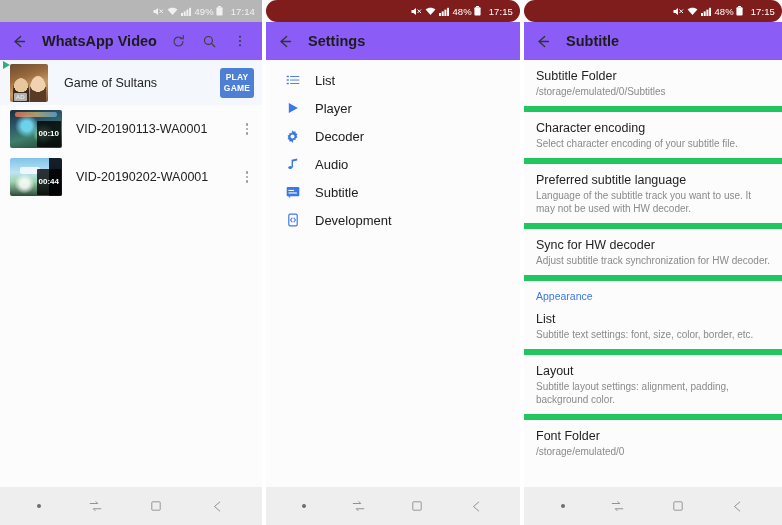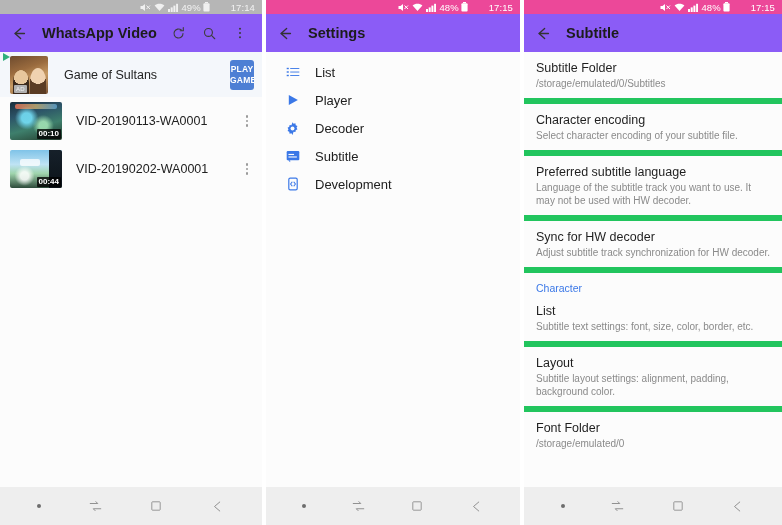--- a/index.html
+++ b/index.html
@@ -22,34 +22,34 @@
     overflow: hidden;
     flex-shrink: 0;
   }
   .panel-1 { width: 262px; }
   .gap { width: 4px; height: 525px; background: #ffffff; flex-shrink: 0; }
   .panel-2 { width: 254px; }
   .panel-3 { width: 258px; }
 
   
   .statusbar {
-    height: 14px;
+    height: 22px;
     display: flex;
     align-items: center;
     justify-content: flex-end;
     padding-right: 7px;
     font-size: 9.5px;
     letter-spacing: .1px;
   }
   .statusbar.grey { background: #b6b6b6; color: #f2f2f2; }
-  .statusbar.black { background: #ec4899; color: #ffffff; }
+  .statusbar.black { background: #7f1d1d; color: #ffffff; border-radius: 11px; }
   .sb-icons { display: flex; align-items: center; gap: 3px; }
   .sb-ic { display: inline-flex; align-items: center; }
   .sb-txt { margin-left: 3px; font-weight: 400; }
-  .sb-time { margin-left: 21px; }
+  .sb-time { margin-left: 8px; }
 
   
   .appbar {
     height: 38px;
     display: flex;
     align-items: center;
     padding: 0 8px;
     background: #8b5cf6;
   }
   .appbar-title {
@@ -119,21 +119,21 @@
     border-radius: 1px;
     letter-spacing: .3px;
   }
   .ad-title {
     font-size: 12.5px;
     color: #232323;
     margin-left: 16px;
     flex: 1;
   }
   .ad-cta {
-    width: 24px;
+    width: 34px;
     height: 30px;
     background: #4d7fd4;
     border-radius: 3px;
     color: #ffffff;
     font-size: 8.5px;
     font-weight: bold;
     line-height: 11px;
     text-align: center;
     padding-top: 4px;
     letter-spacing: .2px;
@@ -179,21 +179,21 @@
     content:""; position:absolute; left:10px; top:9px; width:20px; height:7px;
     background: rgba(255,255,255,.75); border-radius:2px;
   }
   .vdur {
     position: absolute;
     right: 1px; bottom: 1px;
     background: rgba(0,0,0,.78);
     color: #ffffff;
     font-size: 8px;
     line-height: 10px;
-    padding: 0 2px;
+    padding: 8px 2px;
     border-radius: 1px;
     font-weight: bold;
     z-index: 3;
     margin-top: 27px;
   }
   .vname {
     font-size: 12.5px;
     color: #212121;
     margin-left: 14px;
     flex: 1;
@@ -458,20 +458,29 @@
       <div class="menu-item">
         <span class="menu-icon">
           <svg width="15" height="15" viewBox="0 0 20 20">
               <path d="M10 1.5l1.4 2.1 2.5-.5.4 2.5 2.3 1.1-1.2 2.2 1.2 2.2-2.3 1.1-.4 2.5-2.5-.5L10 18.5l-1.4-2.1-2.5.5-.4-2.5L3.4 13.3l1.2-2.2-1.2-2.2 2.3-1.1.4-2.5 2.5.5z" fill="#3b78e7"></path>
               <circle cx="10" cy="10" r="2.6" fill="#fcfcfc"></circle>
             </svg>
         </span>
         <span class="menu-label">Decoder</span>
       </div>
 
+      <div class="menu-item">
+        <span class="menu-icon">
+          <svg width="14" height="14" viewBox="0 0 20 20">
+              <path d="M8 15V4l8-2v3l-6 1.5V15z" fill="#3b78e7"></path>
+              <ellipse cx="6" cy="15" rx="2.8" ry="2.3" fill="#3b78e7"></ellipse>
+            </svg>
+        </span>
+        <span class="menu-label">Audio</span>
+      </div>
 
       <div class="menu-item">
         <span class="menu-icon">
           <svg width="14" height="14" viewBox="0 0 20 20">
               <rect x="1" y="3" width="18" height="13" rx="1.5" fill="#3b78e7"></rect>
               <rect x="3.5" y="7" width="8" height="1.6" fill="#fcfcfc"></rect>
               <rect x="3.5" y="10.6" width="12" height="1.6" fill="#fcfcfc"></rect>
               <path d="M3 16l3 3v-3z" fill="#3b78e7"></path>
             </svg>
         </span>
@@ -574,21 +583,21 @@
         <div class="pref-title">Preferred subtitle language</div>
         <div class="pref-sub">Language of the subtitle track you want to use. It may not be used with HW decoder.</div>
       </div>
 
 
       <div class="pref">
         <div class="pref-title">Sync for HW decoder</div>
         <div class="pref-sub">Adjust subtitle track synchronization for HW decoder.</div>
       </div>
 
-      <div class="section-head">Character</div>
+      <div class="section-head">Appearance</div>
 
       <div class="pref">
         <div class="pref-title">List</div>
         <div class="pref-sub">Subtitle text settings: font, size, color, border, etc.</div>
       </div>
 
       <div class="pref">
         <div class="pref-title">Layout</div>
         <div class="pref-sub">Subtitle layout settings: alignment, padding, background color.</div>
       </div>

